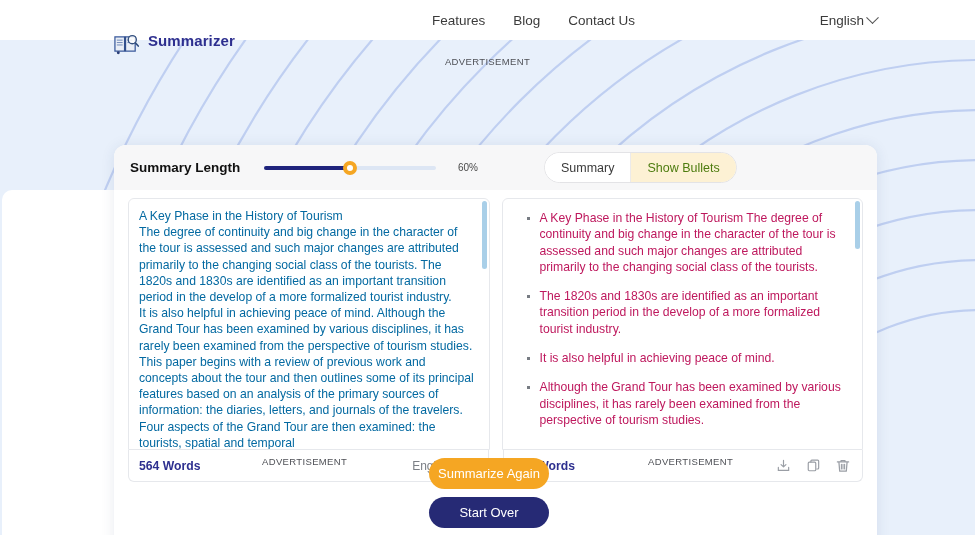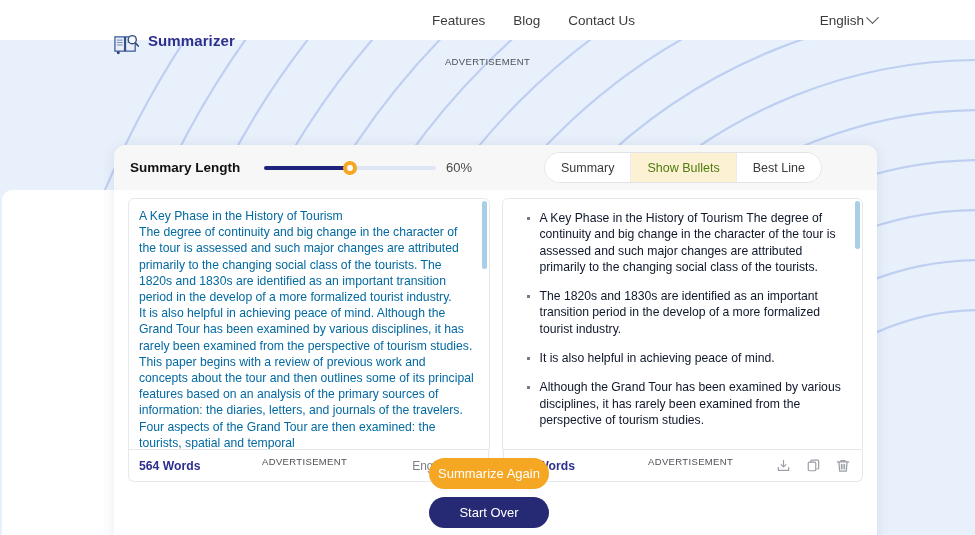--- a/index.html
+++ b/index.html
@@ -169,22 +169,22 @@
     position: absolute;
     left: 79px;
     top: 3px;
     width: 14px; height: 14px;
     border-radius: 50%;
     background: #ffffff;
     border: 4px solid #f5a623;
   }
   .sl-pct {
     position: absolute;
-    left: 332px;
-    font-size: 13px;
+    left: 344px;
+    font-size: 10px;
     color: #4a4a4a;
     text-align: center;
   }
 
   .tabs {
     position: absolute;
     left: 430px;
     top: 7px;
     display: flex;
     height: 31px;
@@ -248,21 +248,21 @@
 
   .bullets {
     list-style: none;
     padding: 2px 6px 0 14px;
     margin: 0;
   }
   .bullet {
     position: relative;
     font-size: 12.2px;
     line-height: 16.3px;
-    color: #0f172a;
+    color: #be185d;
     margin-bottom: 13px;
     padding-left: 13px;
   }
   .bullet::before {
     content: "";
     position: absolute;
     left: 0; top: 7px;
     width: 3px; height: 3px;
     background: #777c83;
   }
@@ -457,21 +457,20 @@
       <div class="slider-track"></div>
       <div class="slider-fill"></div>
       <div class="slider-thumb"></div>
     </div>
 
     <span class="sl-pct">60%</span>
 
     <div class="tabs">
       <div class="tab">Summary</div>
       <div class="tab active">Show Bullets</div>
-      <div class="tab">Best Line</div>
     </div>
   </div>
 
   <div class="panels">
 
     <div class="panel">
       <div class="panel-body">
         <p class="src-line">A Key Phase in the History of Tourism</p>
         <p class="src-line">The degree of continuity and big change in the character of the tour is assessed and such major changes are attributed primarily to the changing social class of the tourists. The 1820s and 1830s are identified as an important transition period in the develop of a more formalized tourist industry.</p>
         <p class="src-line">It is also helpful in achieving peace of mind. Although the Grand Tour has been examined by various disciplines, it has rarely been examined from the perspective of tourism studies. This paper begins with a review of previous work and concepts about the tour and then outlines some of its principal features based on an analysis of the primary sources of information: the diaries, letters, and journals of the travelers. Four aspects of the Grand Tour are then examined: the tourists, spatial and temporal</p>

